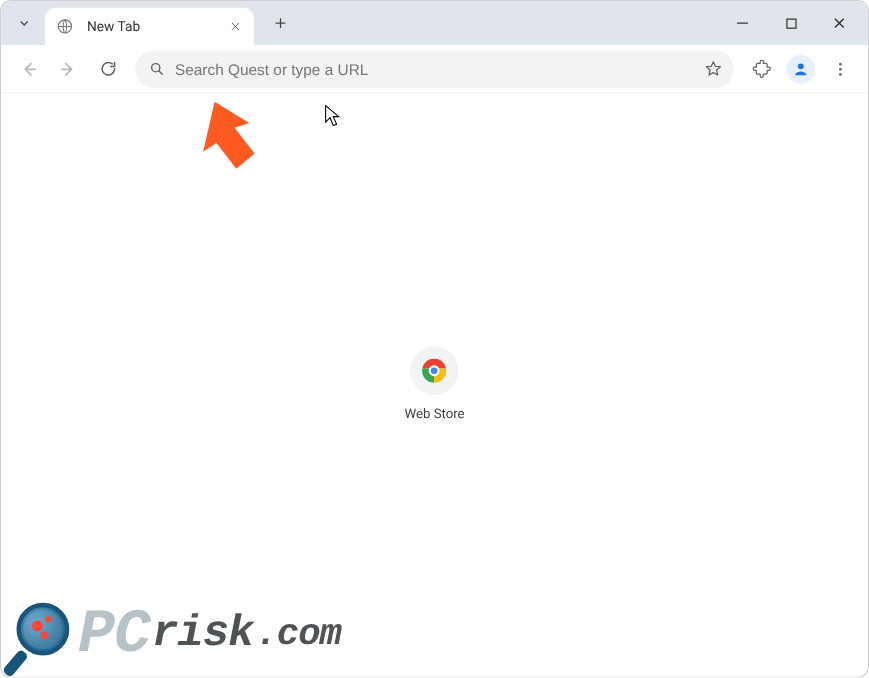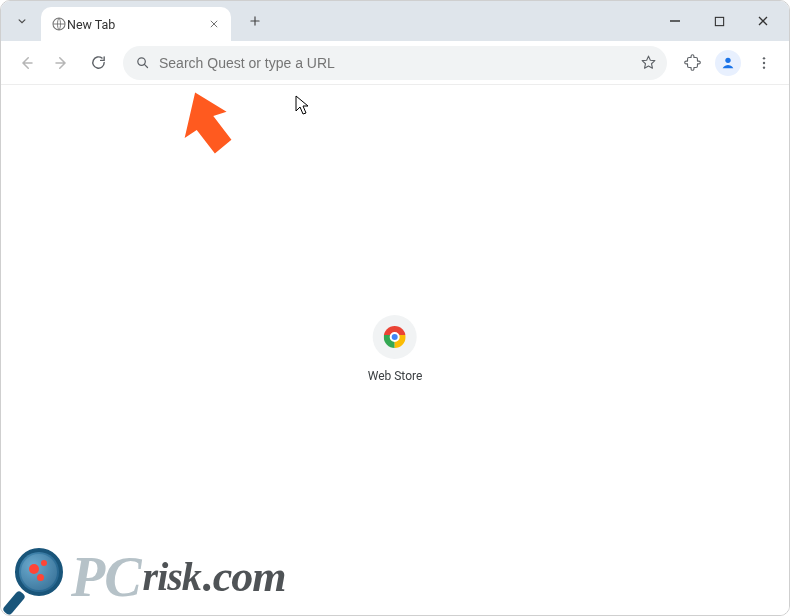--- a/index.html
+++ b/index.html
@@ -3,21 +3,21 @@
 <meta charset="utf-8">
 <style>
   * { box-sizing: border-box; margin: 0; padding: 0; }
   html, body { width: 790px; height: 616px; font-family: -apple-system, "Segoe UI", Roboto, Arial, sans-serif; overflow: hidden; background: #fff; }
 
   .window { width: 790px; height: 616px; background: #fff; border: 1px solid #cfcfcf; border-radius: 10px; position: relative; overflow: hidden; }
 
   
   .titlebar { height: 40px; background: #dfe5eb; display: flex; align-items: flex-end; padding: 0 6px 0 8px; position: relative; }
   .tabstrip-menu { width: 26px; height: 26px; border-radius: 50%; display:flex; align-items:center; justify-content:center; margin-bottom: 7px; margin-right: 6px; color:#4a4a4a; }
-  .tab { background: #fff; height: 34px; min-width: 190px; border-radius: 10px 10px 0 0; display:flex; align-items:center; padding: 0 8px 0 10px; gap: 0; position: relative; color:#444; }
+  .tab { background: #fff; height: 34px; min-width: 190px; border-radius: 10px 10px 0 0; display:flex; align-items:center; padding: 0 8px 0 10px; gap: 12px; position: relative; color:#444; }
   .tab-favicon { width:16px; height:16px; display:flex; align-items:center; justify-content:center; color:#666; }
   .tab-title { font-size: 12.5px; color:#333; }
   .tab-close { margin-left:auto; width:18px; height:18px; display:flex; align-items:center; justify-content:center; color:#555; border-radius:50%; }
   .newtab-btn { width:28px; height:28px; display:flex; align-items:center; justify-content:center; margin-left:10px; margin-bottom:6px; color:#444; border-radius:50%; }
 
   .win-controls { position:absolute; right:4px; top:0; height:40px; display:flex; align-items:center; }
   .win-btn { width:44px; height:30px; display:flex; align-items:center; justify-content:center; color:#333; }
 
   
   .toolbar { height: 44px; background: #fff; display:flex; align-items:center; padding: 0 8px; gap: 2px; border-bottom: 1px solid #ededed; }
@@ -43,33 +43,33 @@
   .store-icon .right { position:absolute; top:9px; right:0; width:11px; bottom:0; background:#fbbc04; }
   .store-icon .center { position:absolute; top:6px; left:6px; width:10px; height:10px; border-radius:50%; background:#4285f4; border:2px solid #fff; }
 
   
   .arrow-annot { position:absolute; left:174px; top:4px; pointer-events:none; }
 
   
   .cursor { position:absolute; left:294px; top:10px; pointer-events:none; }
 
   
-  .watermark { position:absolute; left:6px; bottom:6px; display:flex; align-items:center; gap:2px; font-family: Liberation Serif, serif; font-style: italic; pointer-events:none;justify-content:space-between; }
+  .watermark { position:absolute; left:6px; bottom:6px; display:flex; align-items:center; gap:2px; font-family: Liberation Mono, monospace; font-style: italic; pointer-events:none;justify-content:space-between; }
   .wm-mag { width:66px; height:66px; position:relative; margin-right: -4px; }
   .wm-mag .ring { width:48px; height:48px; border:6px solid #19557a; border-radius:50%; position:absolute; top:4px; left:8px; background:#fff; }
   .wm-mag .lens { width:40px; height:40px; border-radius:50%; position:absolute; top:8px; left:12px; background: radial-gradient(circle at 35% 35%, #5aa1c9 0%, #2a6a94 70%); opacity:.9; }
   .wm-mag .bugdot { position:absolute; width:10px; height:10px; border-radius:50%; background:#ff4536; }
   .wm-mag .bugdot.d1 { top:20px; left:22px; }
   .wm-mag .bugdot.d2 { top:30px; left:30px; width:7px; height:7px; }
   .wm-mag .bugdot.d3 { top:16px; left:34px; width:6px; height:6px; }
   .wm-mag .handle { position:absolute; width:10px; height:26px; background:#19557a; border-radius:4px; top:46px; left:2px; transform: rotate(40deg); }
   .wm-text { font-size:56px; font-weight:700; letter-spacing:-1px; line-height:1; }
   .wm-pc { color:#b6c2c8; }
   .wm-risk { color:#4f5356; font-size:40px; font-weight:700; }
-  .wm-com { color:#4f5356; font-size:44px; font-weight:700; }
+  .wm-com { color:#4f5356; font-size:34px; font-weight:700; }
 
   svg { display:block; }
 </style>
 </head>
 <body>
 
 <div class="window">
 
   <div class="titlebar">
     <div class="tabstrip-menu">

